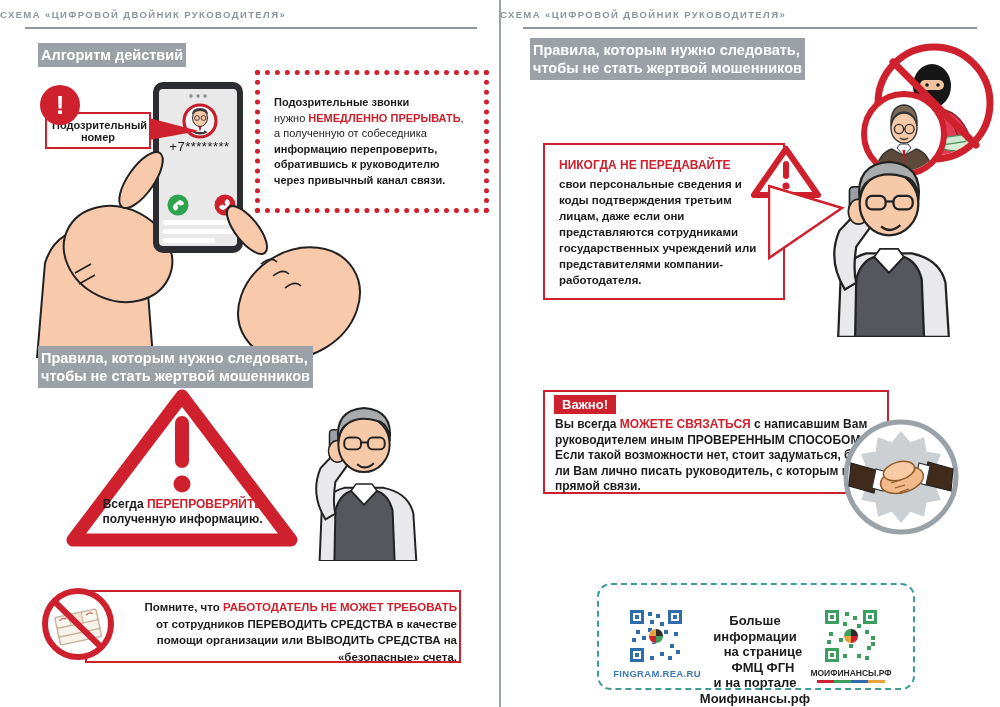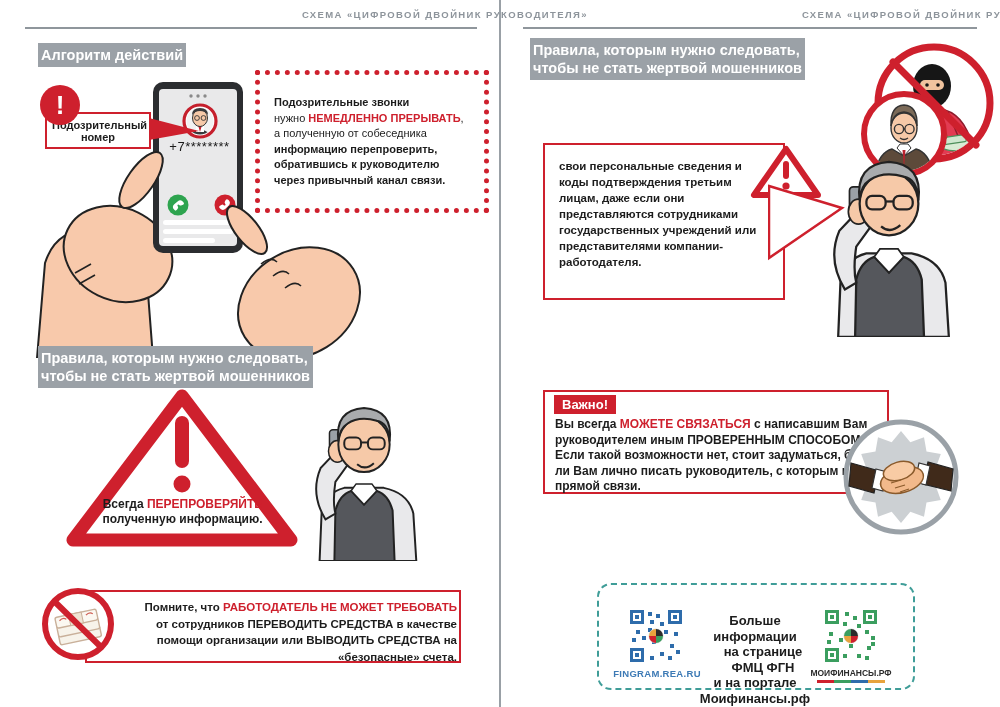--- a/index.html
+++ b/index.html
@@ -1,21 +1,21 @@
 <!DOCTYPE html>
 <html><head>
 <meta charset="utf-8">
 <style>
   html,body{margin:0;padding:0;background:#fff;}
   #page{position:relative;width:1000px;height:707px;background:#fff;overflow:hidden;
         font-family:"Liberation Sans",sans-serif;color:#1c1c1c;}
   .abs{position:absolute;}
   .b{font-weight:bold;}
   .red{color:#ce202d;}
-  .hdr{width:588px;text-align:right;top:9px;font-size:9.5px;font-weight:bold;
+  .hdr{width:588px;text-align:left;top:9px;font-size:9.5px;font-weight:bold;
        letter-spacing:1.4px;color:#8d949b;}
   .hdr-line{height:2px;background:#8f969c;top:27px;}
   .divider{left:499px;top:0;width:2px;height:707px;background:#99a0a6;}
   .badge-gray{display:inline-block;background:#9ba1a7;color:#fff;font-weight:bold;
        font-size:14.5px;line-height:18px;padding:3px 3px;}
   .badge-gray span{display:block;white-space:nowrap;}
   .redbox{border:2.5px solid #ce202d;background:#fff;}
   .dotbox{border:5px dotted #ce202d;background:#fff;}
   .small-txt{font-size:11px;line-height:15.5px;}
   .body-txt{font-size:11.5px;line-height:16px;font-weight:bold;}
@@ -190,20 +190,21 @@
       <circle cx="53.5" cy="41" r="4.6" fill="none" stroke="#333" stroke-width="1.4"></circle>
       <line x1="47.5" y1="41" x2="49" y2="41" stroke="#333" stroke-width="1.4"></line>
       <path d="M44,50 Q48,53 52,50" fill="none" stroke="#333" stroke-width="1.3"></path>
       <path d="M18,92 Q21,65 36,61 L48,68 L60,61 Q75,65 78,92 Z" fill="#5d4a3a" stroke="#333" stroke-width="1.4"></path>
       <path d="M41,60 L48,68 L55,60 L52,56 L44,56 Z" fill="#fff" stroke="#333" stroke-width="1"></path>
       <path d="M46.5,62 L48,80 L49.5,62 Z" fill="#b8232e"></path>
     </g>
   </svg>
 
   <div class="abs redbox" style="left:543px;top:143px;width:224px;height:140px;padding:13px 0 0 14px;">
+    <span class="red b" style="font-size:12px;display:block;margin-bottom:4px;">НИКОГДА НЕ ПЕРЕДАВАЙТЕ</span>
     <span class="body-txt" style="display:block;width:200px;">свои персональные сведения и коды подтверждения третьим лицам, даже если они представляются сотрудниками государственных учреждений или представителями компании-работодателя.</span>
   </div>
 
   <svg class="abs" style="left:745px;top:142px;" width="82" height="62" viewBox="0 0 82 62">
     <path d="M41,7 L9,53 L73,53 Z" fill="#fff" stroke="#ce202d" stroke-width="6" stroke-linejoin="round"></path>
     <rect x="38" y="19" width="6" height="18" rx="3" fill="#ce202d"></rect>
     <circle cx="41" cy="44" r="3.6" fill="#ce202d"></circle>
   </svg>
 
   <svg class="abs" style="left:804px;top:145px;" width="170" height="192" viewBox="0 0 150 170">

